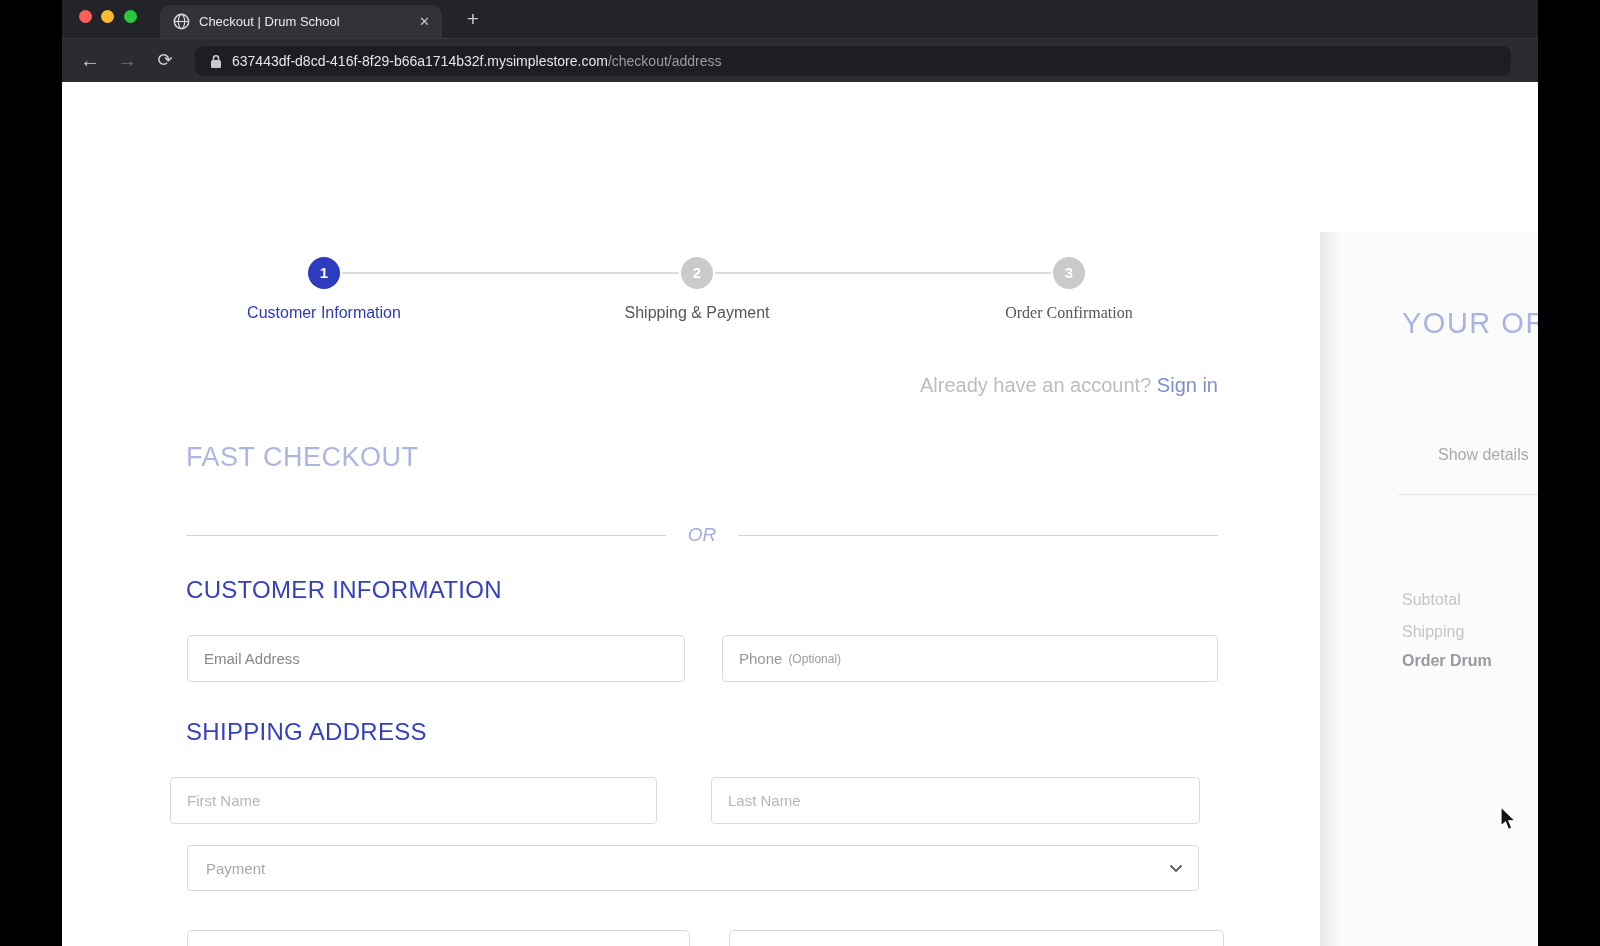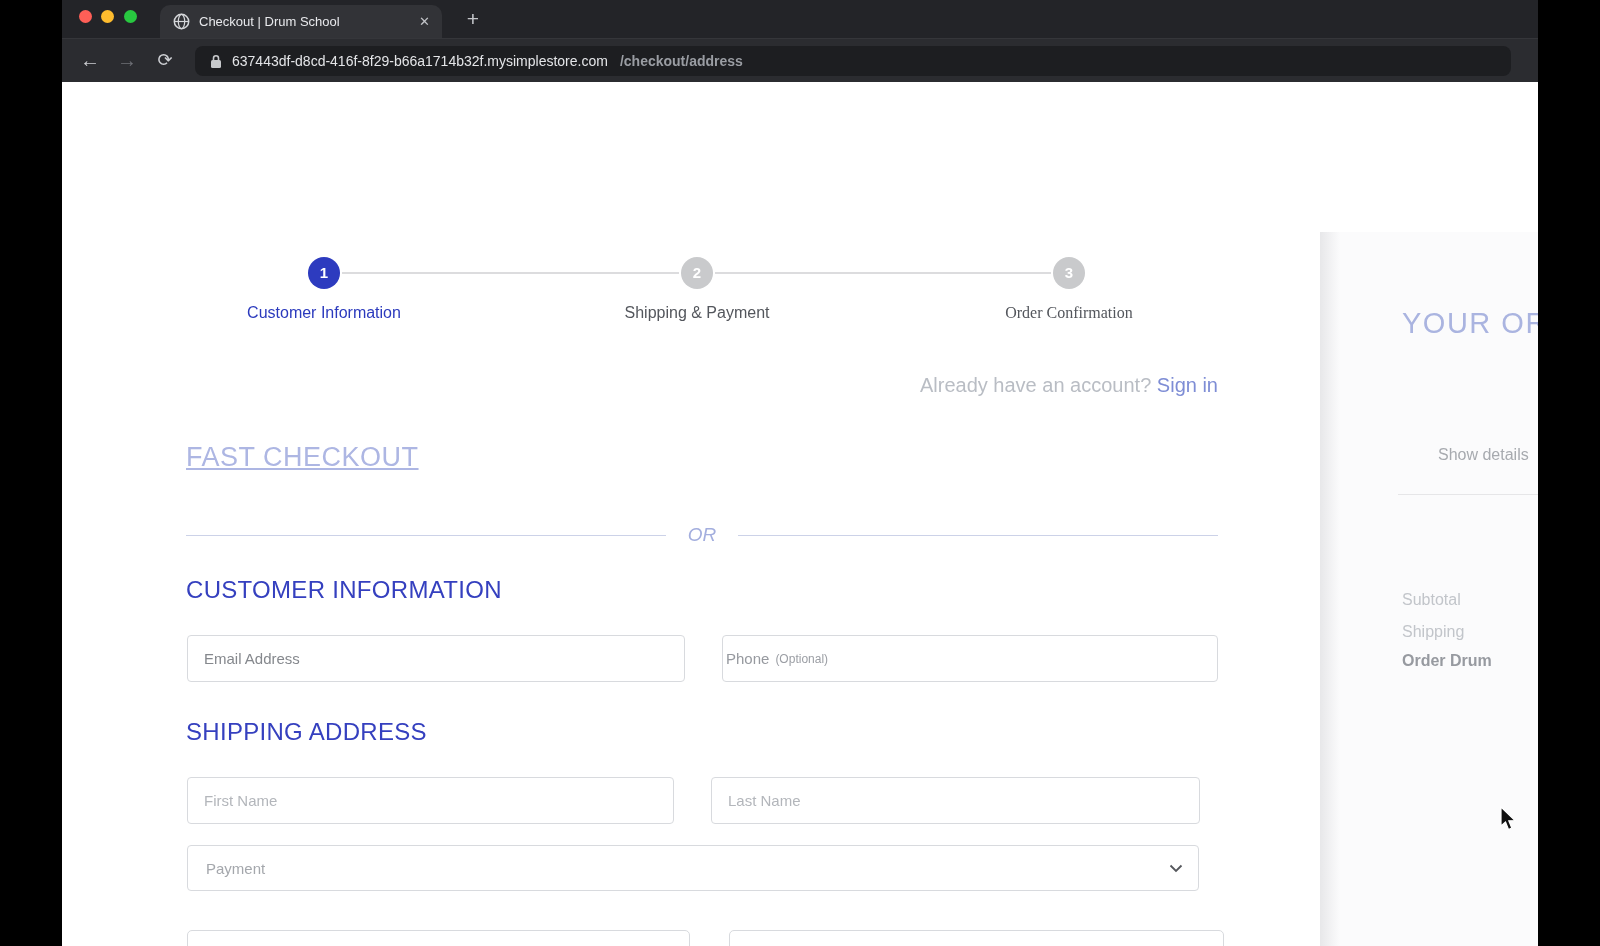--- a/index.html
+++ b/index.html
@@ -29,21 +29,21 @@
              border-top:1px solid rgba(255,255,255,0.05); }
   .navbtn { position:absolute; top:7px; width:30px; height:30px; text-align:center;
             line-height:29px; font-size:20px; color:#cdcfd3; }
   .nav-back { left:13px; }
   .nav-fwd { left:50px; color:#6e7076; }
   .nav-refresh { left:88px; font-size:18px; }
   .omnibox { position:absolute; left:133px; top:7px; width:1316px; height:30px;
              background:#1d1e21; border-radius:8px; display:flex; align-items:center; }
   .lock { margin-left:15px; flex:0 0 auto; }
   .url { margin-left:10px; font-size:14px; font-weight:500; color:#e4e5e8; white-space:nowrap; }
-  .url .path { color:#9a9da3; font-weight:700;padding-left:12px; }
+  .url .path { color:#9a9da3; font-weight:400; }
 
   
   .page { position:absolute; left:0; top:82px; width:1476px; height:864px;
           background:#fff; overflow:hidden; }
 
   .site-header { position:absolute; left:0; top:0; width:100%; height:150px;
                  background:#2b3cbe; border-bottom:3px solid #2433a8; }
   .store-title { position:absolute; left:856px; top:61px; color:#fff;
                  font-size:34px; font-weight:700; letter-spacing:0.5px; }
 
@@ -55,42 +55,42 @@
   .sc-idle { background:#c9cacc; }
   .step-line { position:absolute; top:190px; height:2px; background:#dcdcde; }
   .step-label { position:absolute; top:222px; width:300px; text-align:center; font-size:16px; }
   .sl-active { color:#2b3abd; }
   .sl-idle { color:#53565c; }
 
   .signin-row { position:absolute; top:292px; right:320px; font-size:20px; color:#b9bdc4;text-align:right; }
   .signin-link { color:#7e8dd5; cursor:pointer; }
 
   .fast-checkout { position:absolute; left:124px; top:360px; font-size:27px;
-                   color:#adb6e3; letter-spacing:0.5px;text-decoration:underline; }
+                   color:#adb6e3; letter-spacing:0.5px; }
 
   .or-divider { position:absolute; left:124px; top:443px; width:1032px; height:20px;
                 display:flex; align-items:center; }
   .or-line { flex:1 1 auto; height:1px; background:#ccd2e8; }
   .or-text { flex:0 0 auto; padding:0 22px; font-size:19px; font-style:italic; color:#a3aede; }
 
   .section-title { position:absolute; left:124px; font-size:24px; font-weight:500;
                    color:#3540bf; letter-spacing:0.3px; }
   .st-customer { top:494px; }
   .st-shipping { top:636px; }
 
   .field { position:absolute; height:47px; border:1px solid #d8dade; border-radius:4px;
            background:#fff; display:flex; align-items:center; }
   input.field { display:block; padding-left:16px; font-size:15px;
                 font-family:"Liberation Sans","DejaVu Sans",sans-serif; outline:none; }
   .f-email { left:125px; top:553px; width:498px; }
   .f-email::placeholder { color:#85888d; opacity:1; }
-  .f-phone { left:660px; top:553px; width:496px; padding-left:3px; }
+  .f-phone { left:660px; top:553px; width:496px; padding-left:16px; }
   .ph-main { font-size:15px; color:#96999f; }
   .ph-opt { font-size:12px; color:#9b9ea4; margin-left:6px; }
-  .f-first { left:125px; top:695px; width:487px; }
+  .f-first { left:108px; top:695px; width:487px; }
   .f-last { left:649px; top:695px; width:489px; }
   .f-first::placeholder, .f-last::placeholder { color:#b3b6bb; opacity:1; }
   .f-country { left:125px; top:763px; width:1012px; height:46px; padding-left:18px;
                justify-content:space-between; cursor:default; }
   .country-value { font-size:15px; color:#a4a7ac; }
   .country-chevron { margin-right:15px; }
   .f-addr1 { left:125px; top:848px; width:503px; border-radius:5px; }
   .f-addr2 { left:667px; top:848px; width:495px; border-radius:5px; }
 
   

